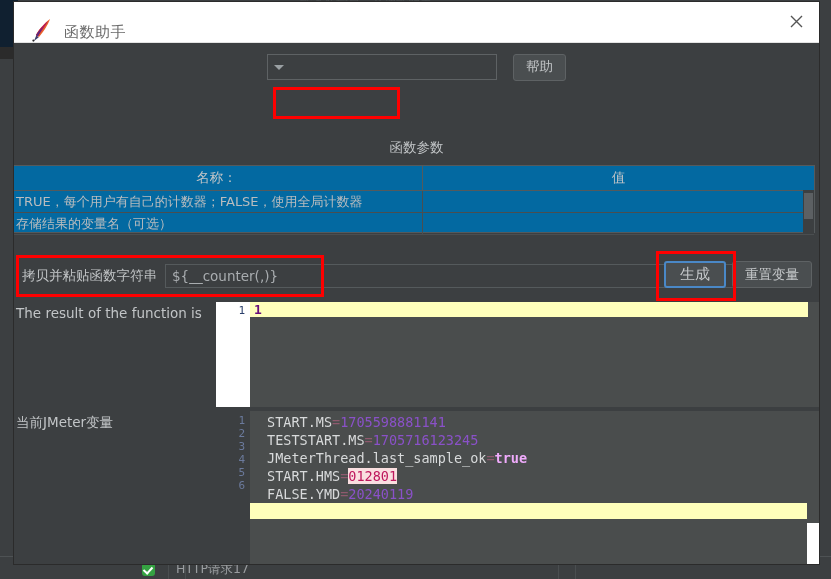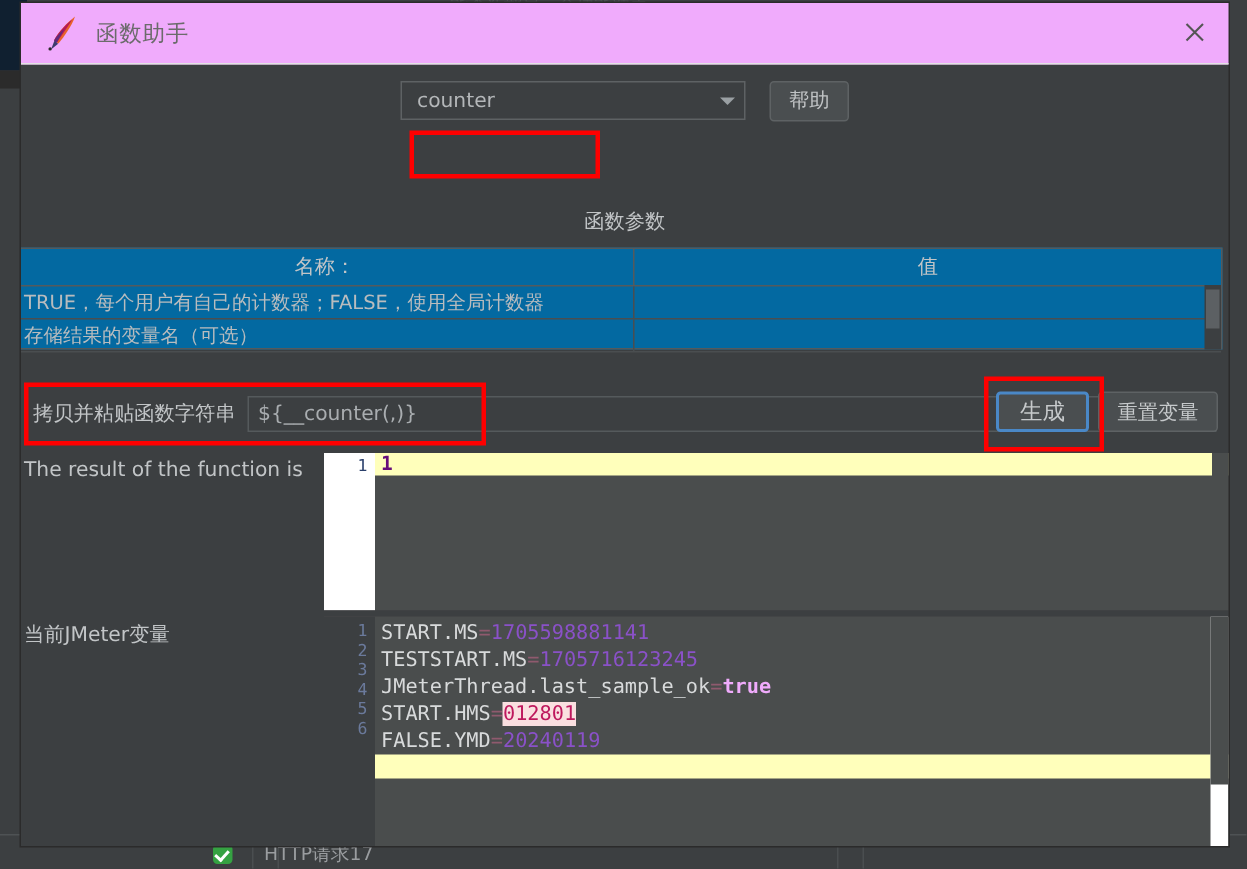--- a/index.html
+++ b/index.html
@@ -42,22 +42,22 @@
     border:solid #ffffff;border-width:0 2px 2px 0;transform:rotate(42deg);
   }
   
   #dialog{
     position:absolute;left:14px;top:2px;width:805px;height:562px;
     background:#3c3f41;
     box-shadow:0 0 0 1px #2b2b2b;
     display:flex;flex-direction:column;
   }
   #titlebar{
-    height:40px;background:#f0abfc;flex:none;
-    display:flex;align-items:center;position:relative;
+    height:40px;background:#ffffff;flex:none;
+    display:flex;align-items:flex-end;position:relative;
     border-bottom:1px solid #e3e3e3;
   }
   #feather-icon{width:22px;height:24px;margin-left:16px;flex:none;}
   #dialog-title{
     margin-left:12px;color:#6b6b6b;font-size:15px;letter-spacing:.5px;
   }
   #close-btn{
     position:absolute;right:0;top:0;width:46px;height:39px;
     display:flex;align-items:center;justify-content:center;cursor:pointer;
   }
@@ -196,21 +196,21 @@
     font-family:"DejaVu Sans Mono","Liberation Mono",monospace;
     font-size:11px;color:#6b7a9c;text-align:right;
     padding-top:3px;padding-right:5px;box-sizing:border-box;
   }
   #vars-lines{flex:1;position:relative;padding-top:2px;box-sizing:border-box;}
   .vline{
     height:18px;display:flex;align-items:center;padding-left:4px;
     font-family:"DejaVu Sans Mono","Liberation Mono",monospace;
     font-size:13.5px;white-space:nowrap;box-sizing:border-box;
   }
-  .v-key{color:#d8dadb;}
+  .v-key{color:#d8dadb;margin-left:13px;}
   .v-eq{color:#8f5a6e;}
   .v-num{color:#8a51c8;}
   .v-bool{color:#f0abfc;font-weight:bold;}
   .v-sel{background:#fadfe0;color:#be185d;}
   .vline.empty-hl{background:#ffffbb;height:16px;}
   #vars-scroll{
     position:absolute;right:0;top:0;width:12px;height:176px;background:#ffffff;
   }
   #vars-scroll-track{position:absolute;left:0;top:0;width:12px;height:112px;background:#4a4d4d;}
   
@@ -255,21 +255,20 @@
       <svg width="15" height="15" viewBox="0 0 15 15">
         <path d="M2 2 L13 13 M13 2 L2 13" stroke="#555555" stroke-width="1.4" fill="none"></path>
       </svg>
     </div>
   </div>
 
   <div id="dlg-body">
 
     <div id="fn-row">
       <div id="combo">
-        <div id="combo-value">counter</div>
         <div id="combo-arrow">
           <span class="tri-down"></span>
         </div>
       </div>
       <div id="help-btn">帮助</div>
     </div>
     <div id="hl-combo"></div>
 
     <div id="params-caption">函数参数</div>
 

